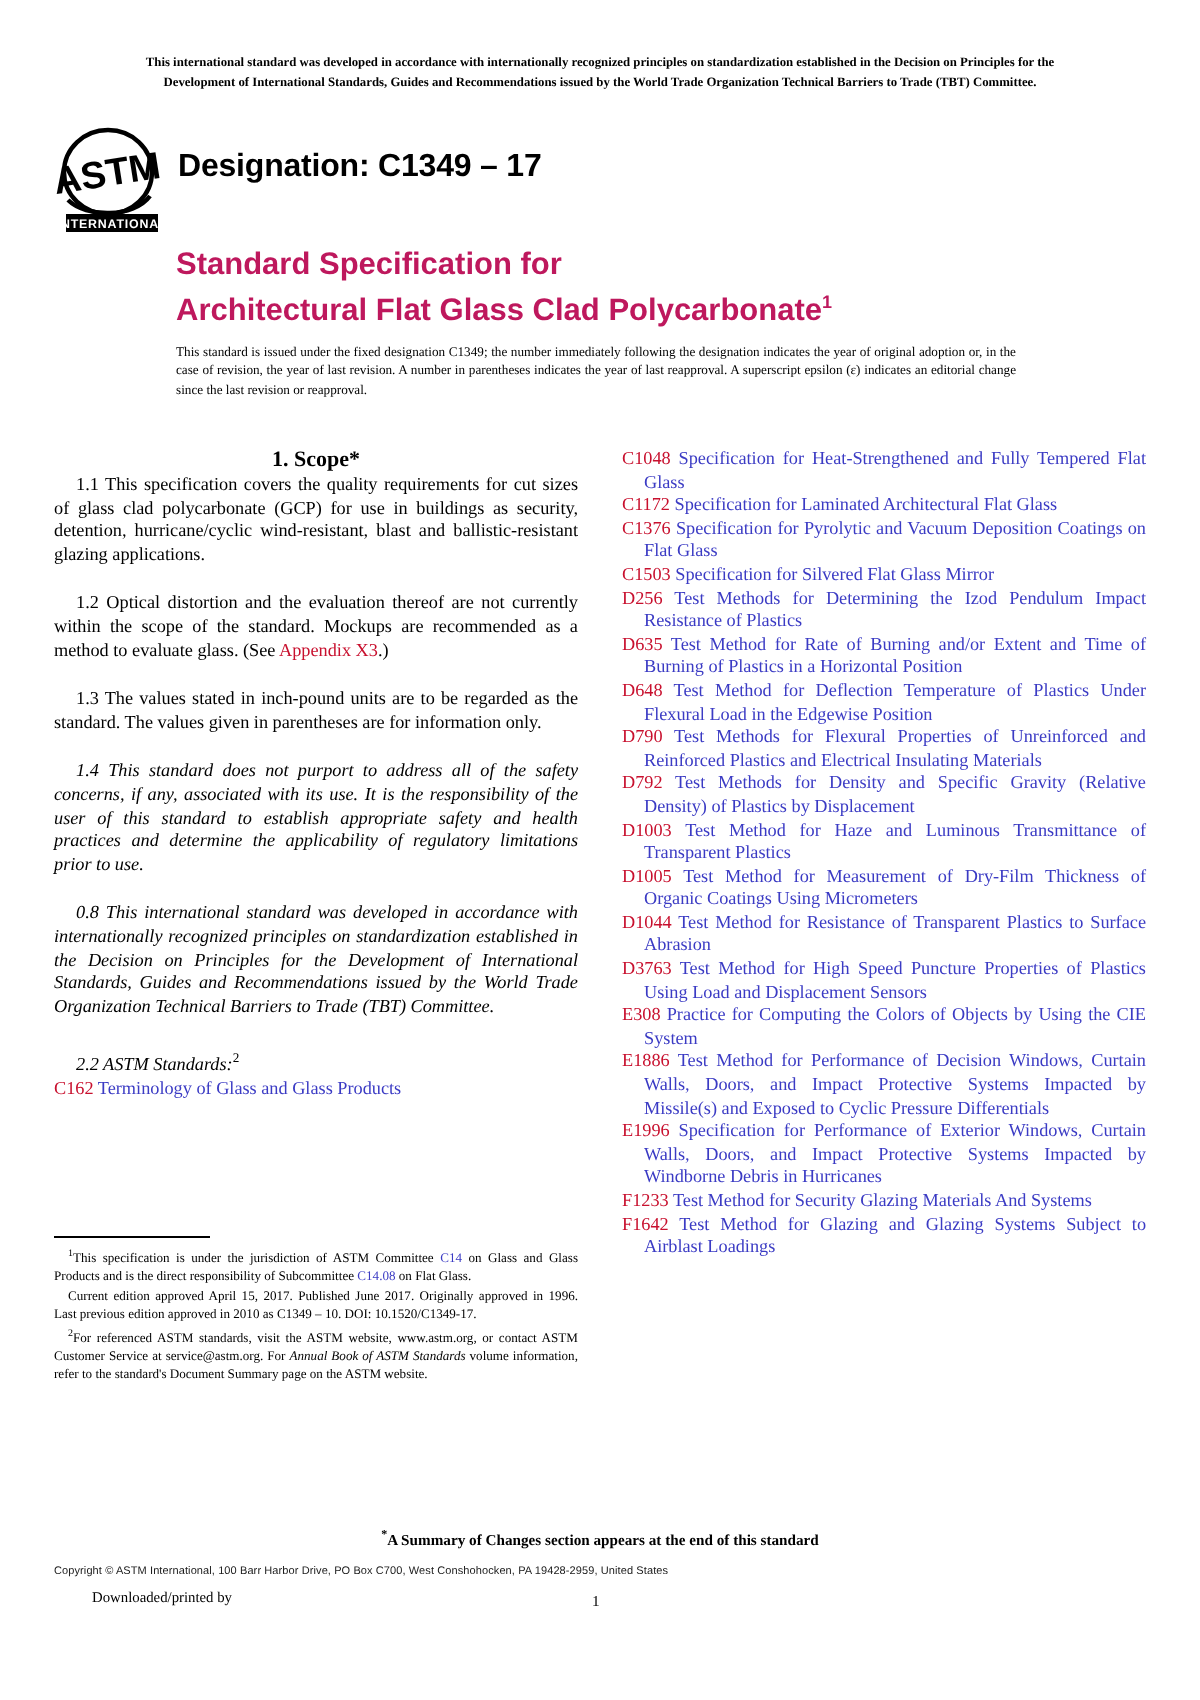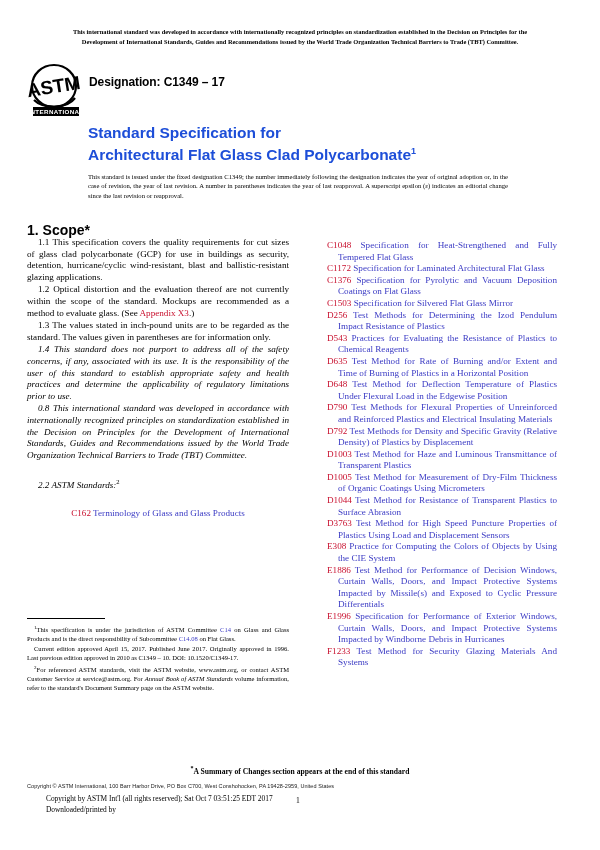--- a/index.html
+++ b/index.html
@@ -46,38 +46,38 @@
     position: absolute;
     left: 0; top: 0;
     width: 58px; height: 56px;
   }
   .astm-logo svg { display: block; }
   .designation {
     position: absolute;
     left: 62px; top: 13px;
     font-family: "Liberation Sans", sans-serif;
     font-weight: bold;
-    font-size: 12px;
+    font-size: 16px;
     letter-spacing: -0.1px;
     color: #000;
     white-space: nowrap;
   }
 
   
   .title-block {
     position: absolute;
     left: 88px; top: 123px;
     width: 420px;
   }
   .doc-title {
     font-family: "Liberation Sans", sans-serif;
     font-weight: bold;
     font-size: 15.5px;
     line-height: 19px;
-    color: #1d4ed8;
+    color: #be185d;
   }
   .doc-title .sup {
     font-size: 9px;
     vertical-align: super;
     font-weight: bold;
   }
 
   .issue-note {
     position: absolute;
     left: 88px; top: 172px;
@@ -95,61 +95,62 @@
     width: 262px;
     font-family: "Liberation Serif", serif;
     font-size: 9.15px;
     line-height: 11.6px;
     color: #000;
   }
   .col-left  { left: 27px;  top: 224px; }
   .col-right { left: 311px; top: 224px; }
 
   h2.sec-head {
-    font-family: Liberation Sans, sans-serif;
-    font-weight: bold;
-    font-size: 14px;
+    font-family: Liberation Serif, serif;
+    font-weight: bold;
+    font-size: 11px;
     line-height: 12px;
     margin: 0 0 1px 0;
     padding: 0;
+    text-align: center;
   }
   .sec-gap { height: 8px; }
 
   p.para {
     margin: 0 0 0 0;
     padding: 0;
     text-align: justify;
     text-indent: 11px;
     hyphens: auto;
   }
-  p.para + p.para { margin-top: 1px; }
+  p.para + p.para { margin-top: 13px; }
   p.para.ital { font-style: italic; }
   .sec-num { white-space: nowrap; }
 
   .subhead {
     margin: 7px 0 0 0;
     text-indent: 11px;
     font-style: italic;
   }
   .subhead .sup { font-style: normal; font-size: 6.6px; vertical-align: super; }
 
   
   ul.reflist {
     list-style: none;
-    margin: 16px;
+    margin: 0;
     padding: 0;
   }
   ul.reflist li {
     margin: 0;
     padding: 0 0 0 11px;
     text-indent: -11px;
     text-align: justify;
     line-height: 11.6px;
   }
-  ul.reflist.tight li { text-align: center; font-family: Liberation Serif, serif; }
+  ul.reflist.tight li { text-align: left; font-family: Liberation Serif, serif; }
   .ref-code {
     color: #c8102e;
     white-space: nowrap;
   }
   .ref-name {
     color: #3b3bc4;
   }
   .lnk-red { color: #c8102e; }
   .lnk-blue { color: #3b3bc4; }
 
@@ -295,33 +296,33 @@
     </ul>
   </div>
 
   <div class="col col-right">
     <ul class="reflist">
       <li><span class="ref-code">C1048</span> <span class="ref-name">Specification for Heat-Strengthened and Fully Tempered Flat Glass</span></li>
       <li><span class="ref-code">C1172</span> <span class="ref-name">Specification for Laminated Architectural Flat Glass</span></li>
       <li><span class="ref-code">C1376</span> <span class="ref-name">Specification for Pyrolytic and Vacuum Deposition Coatings on Flat Glass</span></li>
       <li><span class="ref-code">C1503</span> <span class="ref-name">Specification for Silvered Flat Glass Mirror</span></li>
       <li><span class="ref-code">D256</span> <span class="ref-name">Test Methods for Determining the Izod Pendulum Impact Resistance of Plastics</span></li>
-      <li><span class="ref-code">D543</span> <span class="ref-name">Practices for Evaluating the Resistance of Plastics to Chemical Reagents</span></li>
       <li><span class="ref-code">D635</span> <span class="ref-name">Test Method for Rate of Burning and/or Extent and Time of Burning of Plastics in a Horizontal Position</span></li>
       <li><span class="ref-code">D648</span> <span class="ref-name">Test Method for Deflection Temperature of Plastics Under Flexural Load in the Edgewise Position</span></li>
       <li><span class="ref-code">D790</span> <span class="ref-name">Test Methods for Flexural Properties of Unreinforced and Reinforced Plastics and Electrical Insulating Materials</span></li>
       <li><span class="ref-code">D792</span> <span class="ref-name">Test Methods for Density and Specific Gravity (Relative Density) of Plastics by Displacement</span></li>
       <li><span class="ref-code">D1003</span> <span class="ref-name">Test Method for Haze and Luminous Transmittance of Transparent Plastics</span></li>
       <li><span class="ref-code">D1005</span> <span class="ref-name">Test Method for Measurement of Dry-Film Thickness of Organic Coatings Using Micrometers</span></li>
       <li><span class="ref-code">D1044</span> <span class="ref-name">Test Method for Resistance of Transparent Plastics to Surface Abrasion</span></li>
       <li><span class="ref-code">D3763</span> <span class="ref-name">Test Method for High Speed Puncture Properties of Plastics Using Load and Displacement Sensors</span></li>
       <li><span class="ref-code">E308</span> <span class="ref-name">Practice for Computing the Colors of Objects by Using the CIE System</span></li>
       <li><span class="ref-code">E1886</span> <span class="ref-name">Test Method for Performance of Decision Windows, Curtain Walls, Doors, and Impact Protective Systems Impacted by Missile(s) and Exposed to Cyclic Pressure Differentials</span></li>
       <li><span class="ref-code">E1996</span> <span class="ref-name">Specification for Performance of Exterior Windows, Curtain Walls, Doors, and Impact Protective Systems Impacted by Windborne Debris in Hurricanes</span></li>
       <li><span class="ref-code">F1233</span> <span class="ref-name">Test Method for Security Glazing Materials And Systems</span></li>
+      <li><span class="ref-code">F1642</span> <span class="ref-name">Test Method for Glazing and Glazing Systems Subject to Airblast Loadings</span></li>
     </ul>
   </div>
 
   <div class="footnote-wrap">
     <div class="fn-rule"></div>
 
     <p class="footnote">
       <span class="sup">1</span><span>This specification is under the jurisdiction of ASTM Committee </span><a class="lnk-blue" href="#" style="text-decoration:none">C14</a><span> on Glass and Glass Products and is the direct responsibility of Subcommittee </span><a class="lnk-blue" href="#" style="text-decoration:none">C14.08</a><span> on Flat Glass.</span>
     </p>
 
@@ -332,19 +333,18 @@
     </p>
   </div>
 
   <div class="summary-line">
     <span class="sup">*</span><span>A Summary of Changes section appears at the end of this standard</span>
   </div>
 
   <div class="copyright-bar">Copyright © ASTM International, 100 Barr Harbor Drive, PO Box C700, West Conshohocken, PA 19428-2959, United States</div>
 
   <div class="license-block">
-    <div>Copyright by ASTM Int'l (all rights reserved); Sat Oct  7 03:51:25 EDT 2017</div>
     <div>Downloaded/printed by</div>
   </div>
 
   <div class="page-number">1</div>
 
 </div>
 
 </body></html>

